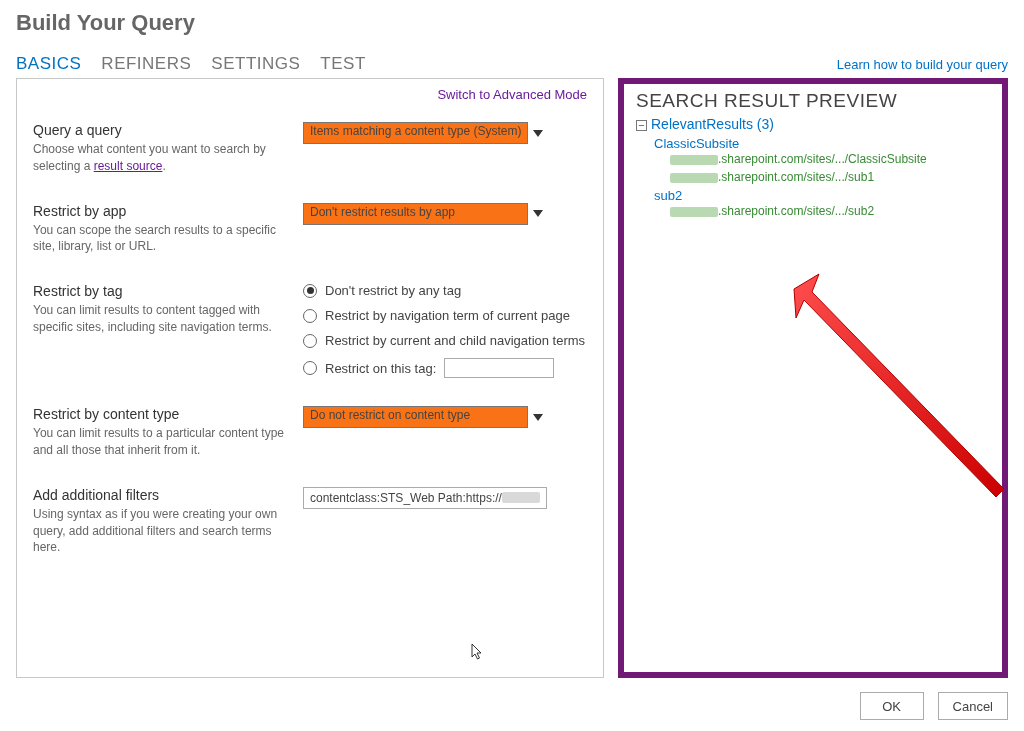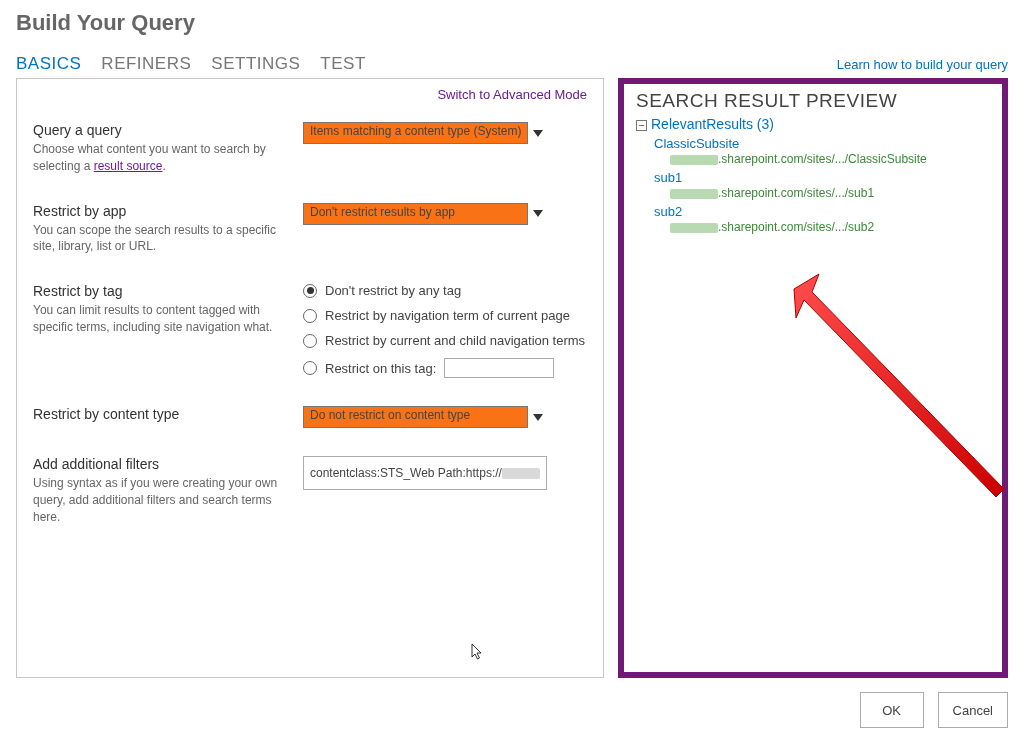--- a/index.html
+++ b/index.html
@@ -23,33 +23,33 @@
     .inline-link { color: #6b1b9a; text-decoration: underline; cursor: pointer; }
     .select-box { width: 244px; height: 22px; border: 1px solid #767676; font-size: 12px; padding: 1px 22px 1px 6px; background: #f97316; position: relative; }
     .select-wrap { position: relative; display: inline-block; }
     .select-arrow { position: absolute; right: 0; top: 0; width: 20px; height: 22px; border-left: 1px solid #767676; background: #fff; display: flex; align-items: center; justify-content: center; pointer-events: none; }
     .select-arrow::after { content: ""; width: 0; height: 0; border-left: 5px solid transparent; border-right: 5px solid transparent; border-top: 7px solid #333; }
     .radio-list { display: flex; flex-direction: column; gap: 10px; }
     .radio-item { display: flex; align-items: center; gap: 8px; font-size: 13px; color: #444; }
     .radio-circle { width: 14px; height: 14px; border: 1.5px solid #666; border-radius: 50%; display: inline-flex; align-items: center; justify-content: center; flex-shrink: 0; }
     .radio-circle.checked::after { content: ""; width: 7px; height: 7px; background: #333; border-radius: 50%; }
     .text-input { width: 110px; height: 20px; border: 1px solid #ababab; padding: 0 4px; }
-    .wide-input { width: 244px; height: 22px; border: 1px solid #ababab; padding: 16px 6px; font-size: 12px; }
+    .wide-input { width: 244px; height: 22px; border: 1px solid #ababab; padding: 4px 6px; font-size: 12px; }
     .preview-title { font-size: 19px; font-weight: 400; color: #444; letter-spacing: 0.5px; margin: 2px 0 4px 2px; }
     .tree-root { margin-left: 2px; }
     .tree-toggle { display: inline-block; width: 11px; height: 11px; border: 1px solid #777; font-size: 11px; line-height: 9px; text-align: center; color: #555; margin-right: 4px; cursor: pointer; }
     .tree-label { color: #0072c6; font-size: 14px; cursor: pointer; }
     .result-item { margin-left: 18px; margin-top: 4px; }
     .result-title { color: #0072c6; font-size: 13px; cursor: pointer; }
     .result-url { color: #388a34; font-size: 12px; margin-left: 16px; margin-top: 1px; }
     .result-url .smudge { display: inline-block; width: 48px; height: 10px; background: #b8d9b1; border-radius: 2px; vertical-align: middle; margin-right: 0px; }
     .input-smudge { display: inline-block; width: 54px; height: 11px; background: #d9d9d9; border-radius: 2px; vertical-align: middle; }
     .red-arrow { position: absolute; top: 160px; left: 130px; pointer-events: none; }
     .button-row { display: flex; justify-content: flex-end; gap: 14px; margin-top: 14px; }
-    .btn { min-width: 64px; height: 36px; border: 1px solid #ababab; background: #fff; font-size: 13px; color: #444; cursor: pointer; padding: 0 14px; }
+    .btn { min-width: 64px; height: 28px; border: 1px solid #ababab; background: #fff; font-size: 13px; color: #444; cursor: pointer; padding: 0 14px; }
     .cursor-arrow { position: absolute; left: 454px; top: 564px; pointer-events: none; }
   </style>
 </head>
 <body>
 
 <div class="page-title">Build Your Query</div>
 
 <div class="tab-row">
   <div class="tabs">
     <div class="tab active">BASICS</div>
@@ -89,21 +89,21 @@
         <div class="select-wrap">
           <div class="select-box">Don't restrict results by app</div>
           <div class="select-arrow"></div>
         </div>
       </div>
     </div>
 
     <div class="form-row">
       <div class="form-label-col">
         <div class="form-label-title">Restrict by tag</div>
-        <div class="form-label-help">You can limit results to content tagged with specific terms, including site navigation what.</div>
+        <div class="form-label-help">You can limit results to content tagged with specific sites, including site navigation terms.</div>
       </div>
       <div class="form-ctrl-col">
         <div class="radio-list">
           <label class="radio-item">
               <span class="radio-circle checked"></span>
               <span>Don't restrict by any tag</span>
             </label>
           <label class="radio-item">
               <span class="radio-circle"></span>
               <span>Restrict by navigation term of current page</span>
@@ -117,20 +117,21 @@
               <span>Restrict on this tag:</span>
               <input type="text" class="text-input" style="">
             </label>
         </div>
       </div>
     </div>
 
     <div class="form-row">
       <div class="form-label-col">
         <div class="form-label-title">Restrict by content type</div>
+        <div class="form-label-help">You can limit results to a particular content type and all those that inherit from it.</div>
       </div>
       <div class="form-ctrl-col">
         <div class="select-wrap">
           <div class="select-box">Do not restrict on content type</div>
           <div class="select-arrow"></div>
         </div>
       </div>
     </div>
 
     <div class="form-row">
@@ -153,21 +154,20 @@
 
   <div class="right-panel">
     <div class="preview-title">SEARCH RESULT PREVIEW</div>
     <div class="tree-root">
       <span class="tree-toggle">−</span><span class="tree-label">RelevantResults (3)</span>
       <div class="result-item">
         <div class="result-title">ClassicSubsite</div>
         <div class="result-url"><span class="smudge"></span><span>.sharepoint.com/sites/.../ClassicSubsite</span></div>
       </div>
       <div class="result-item">
-        <div class="result-title">sub1</div>
         <div class="result-url"><span class="smudge"></span><span>.sharepoint.com/sites/.../sub1</span></div>
       </div>
       <div class="result-item">
         <div class="result-title">sub2</div>
         <div class="result-url"><span class="smudge"></span><span>.sharepoint.com/sites/.../sub2</span></div>
       </div>
     </div>
 
     <svg class="red-arrow" width="260" height="280" viewBox="0 0 260 280">
       <defs>

